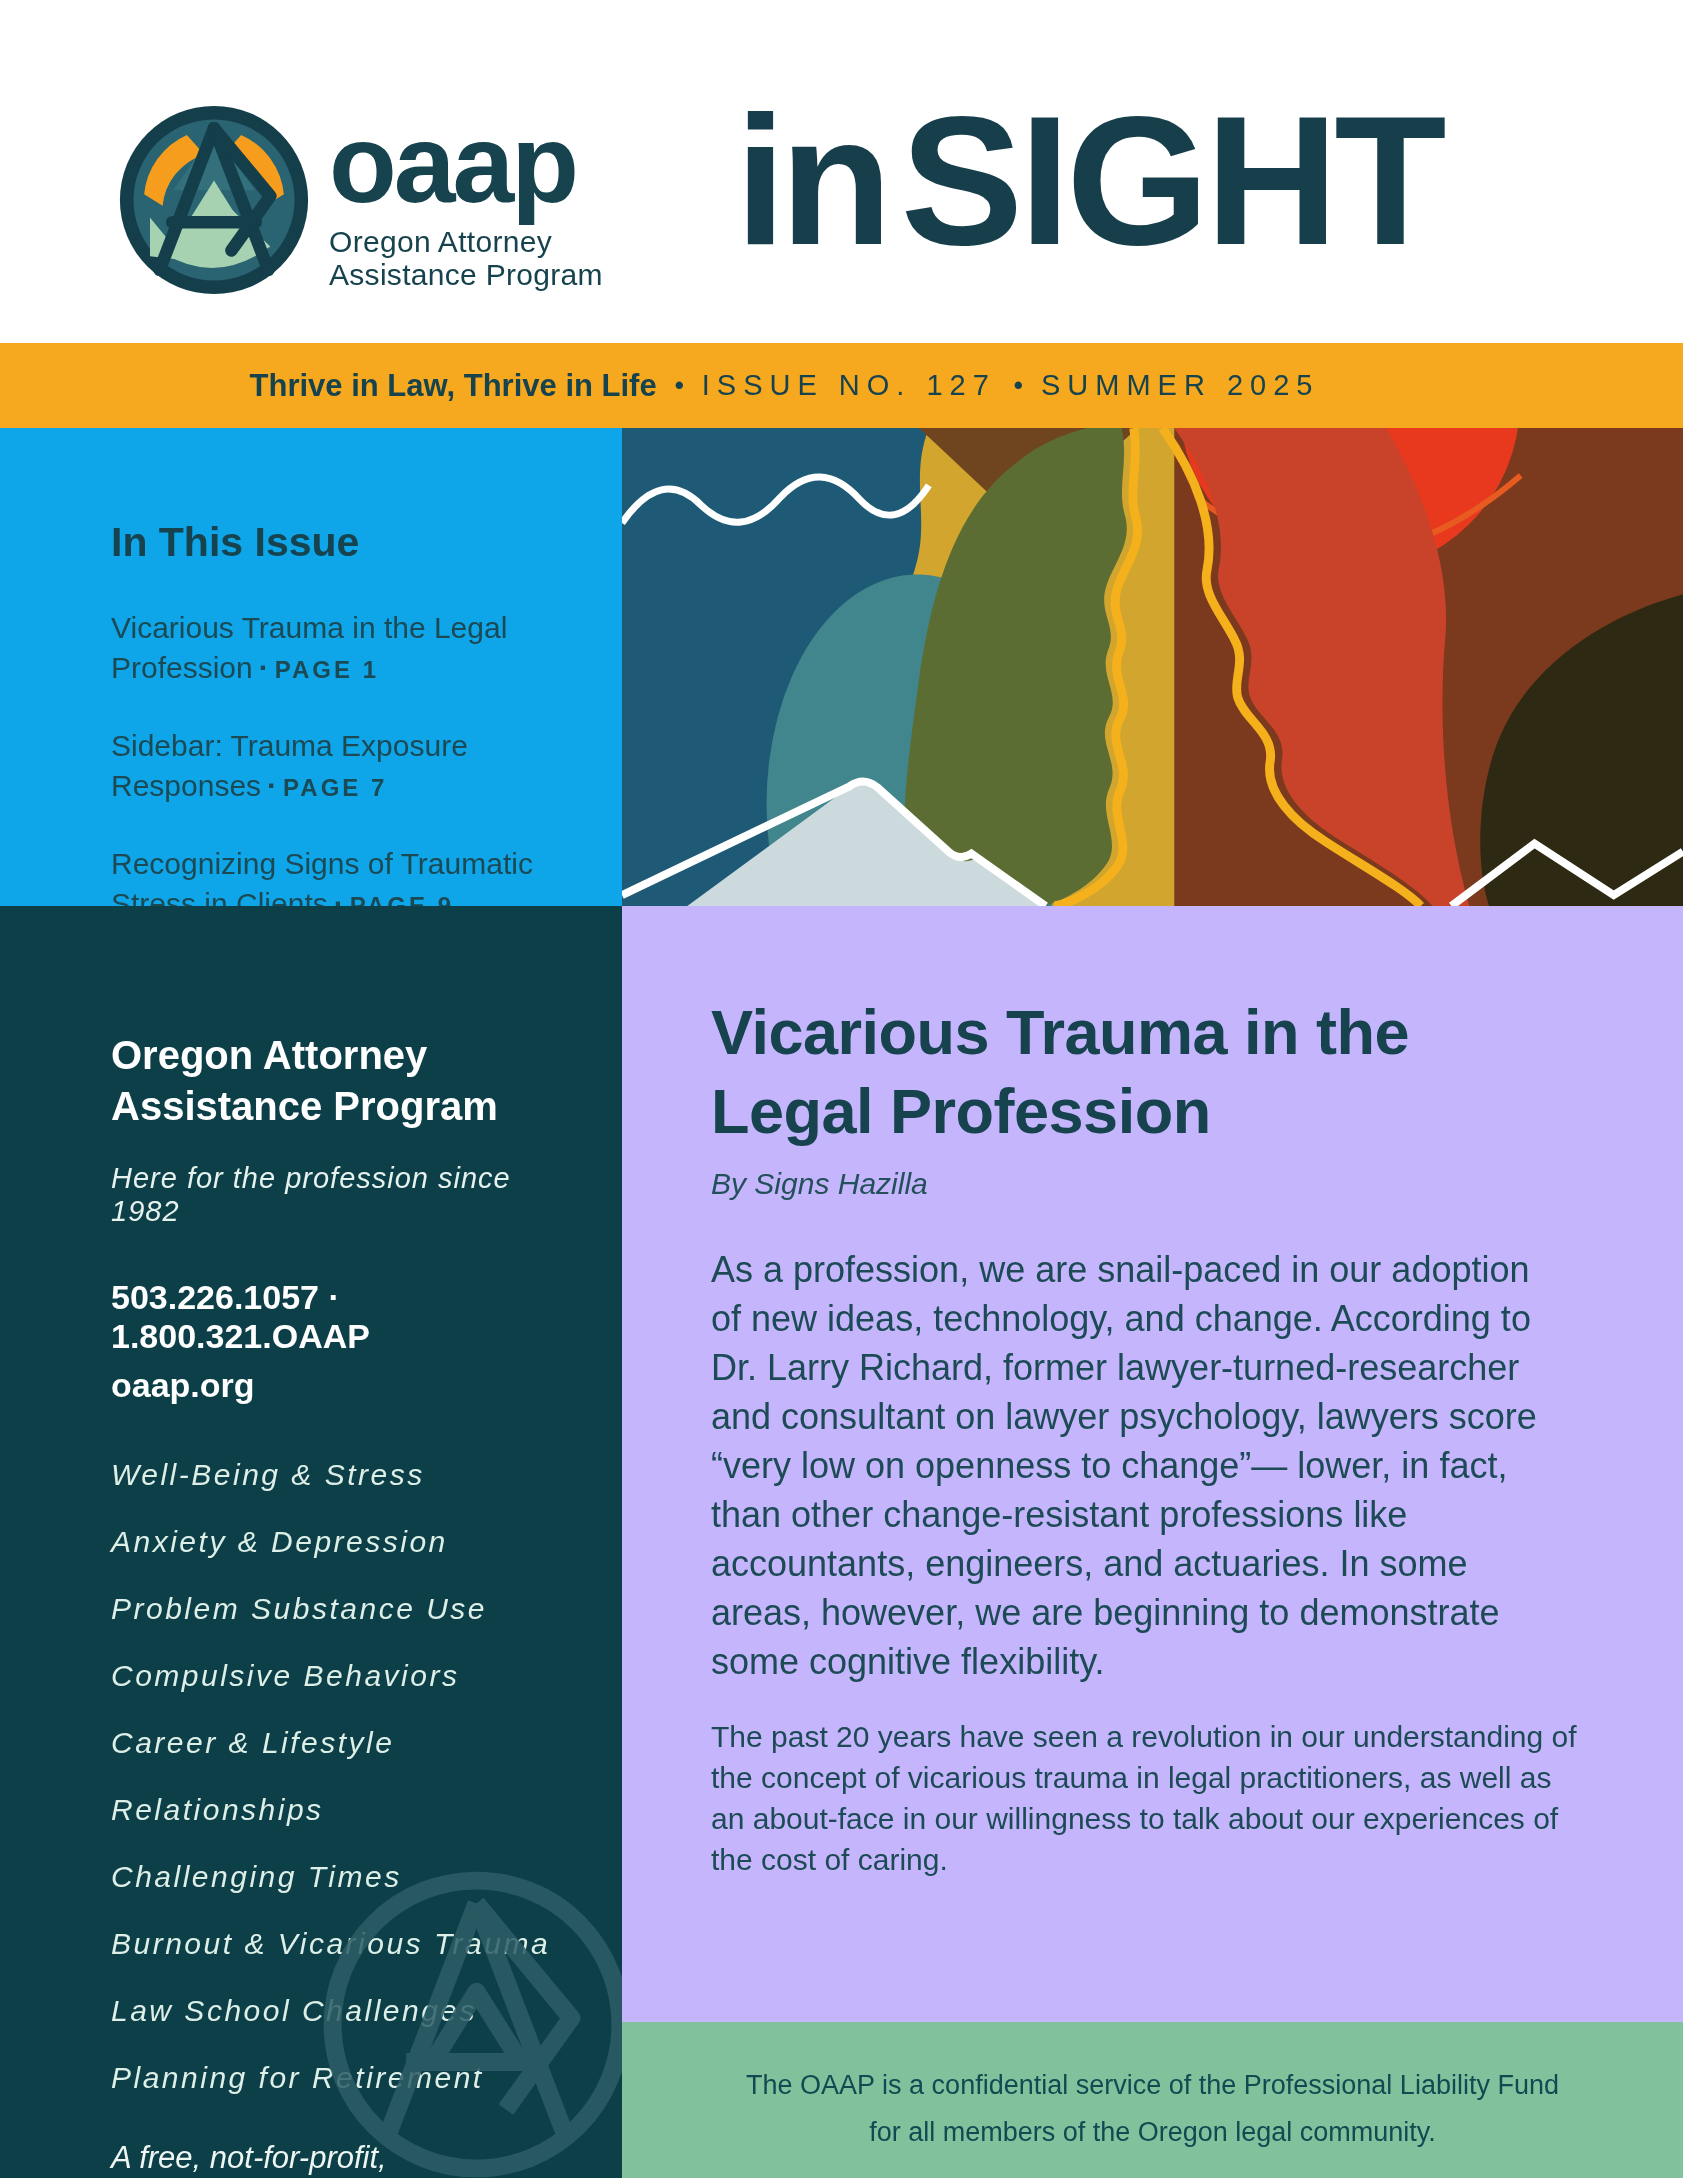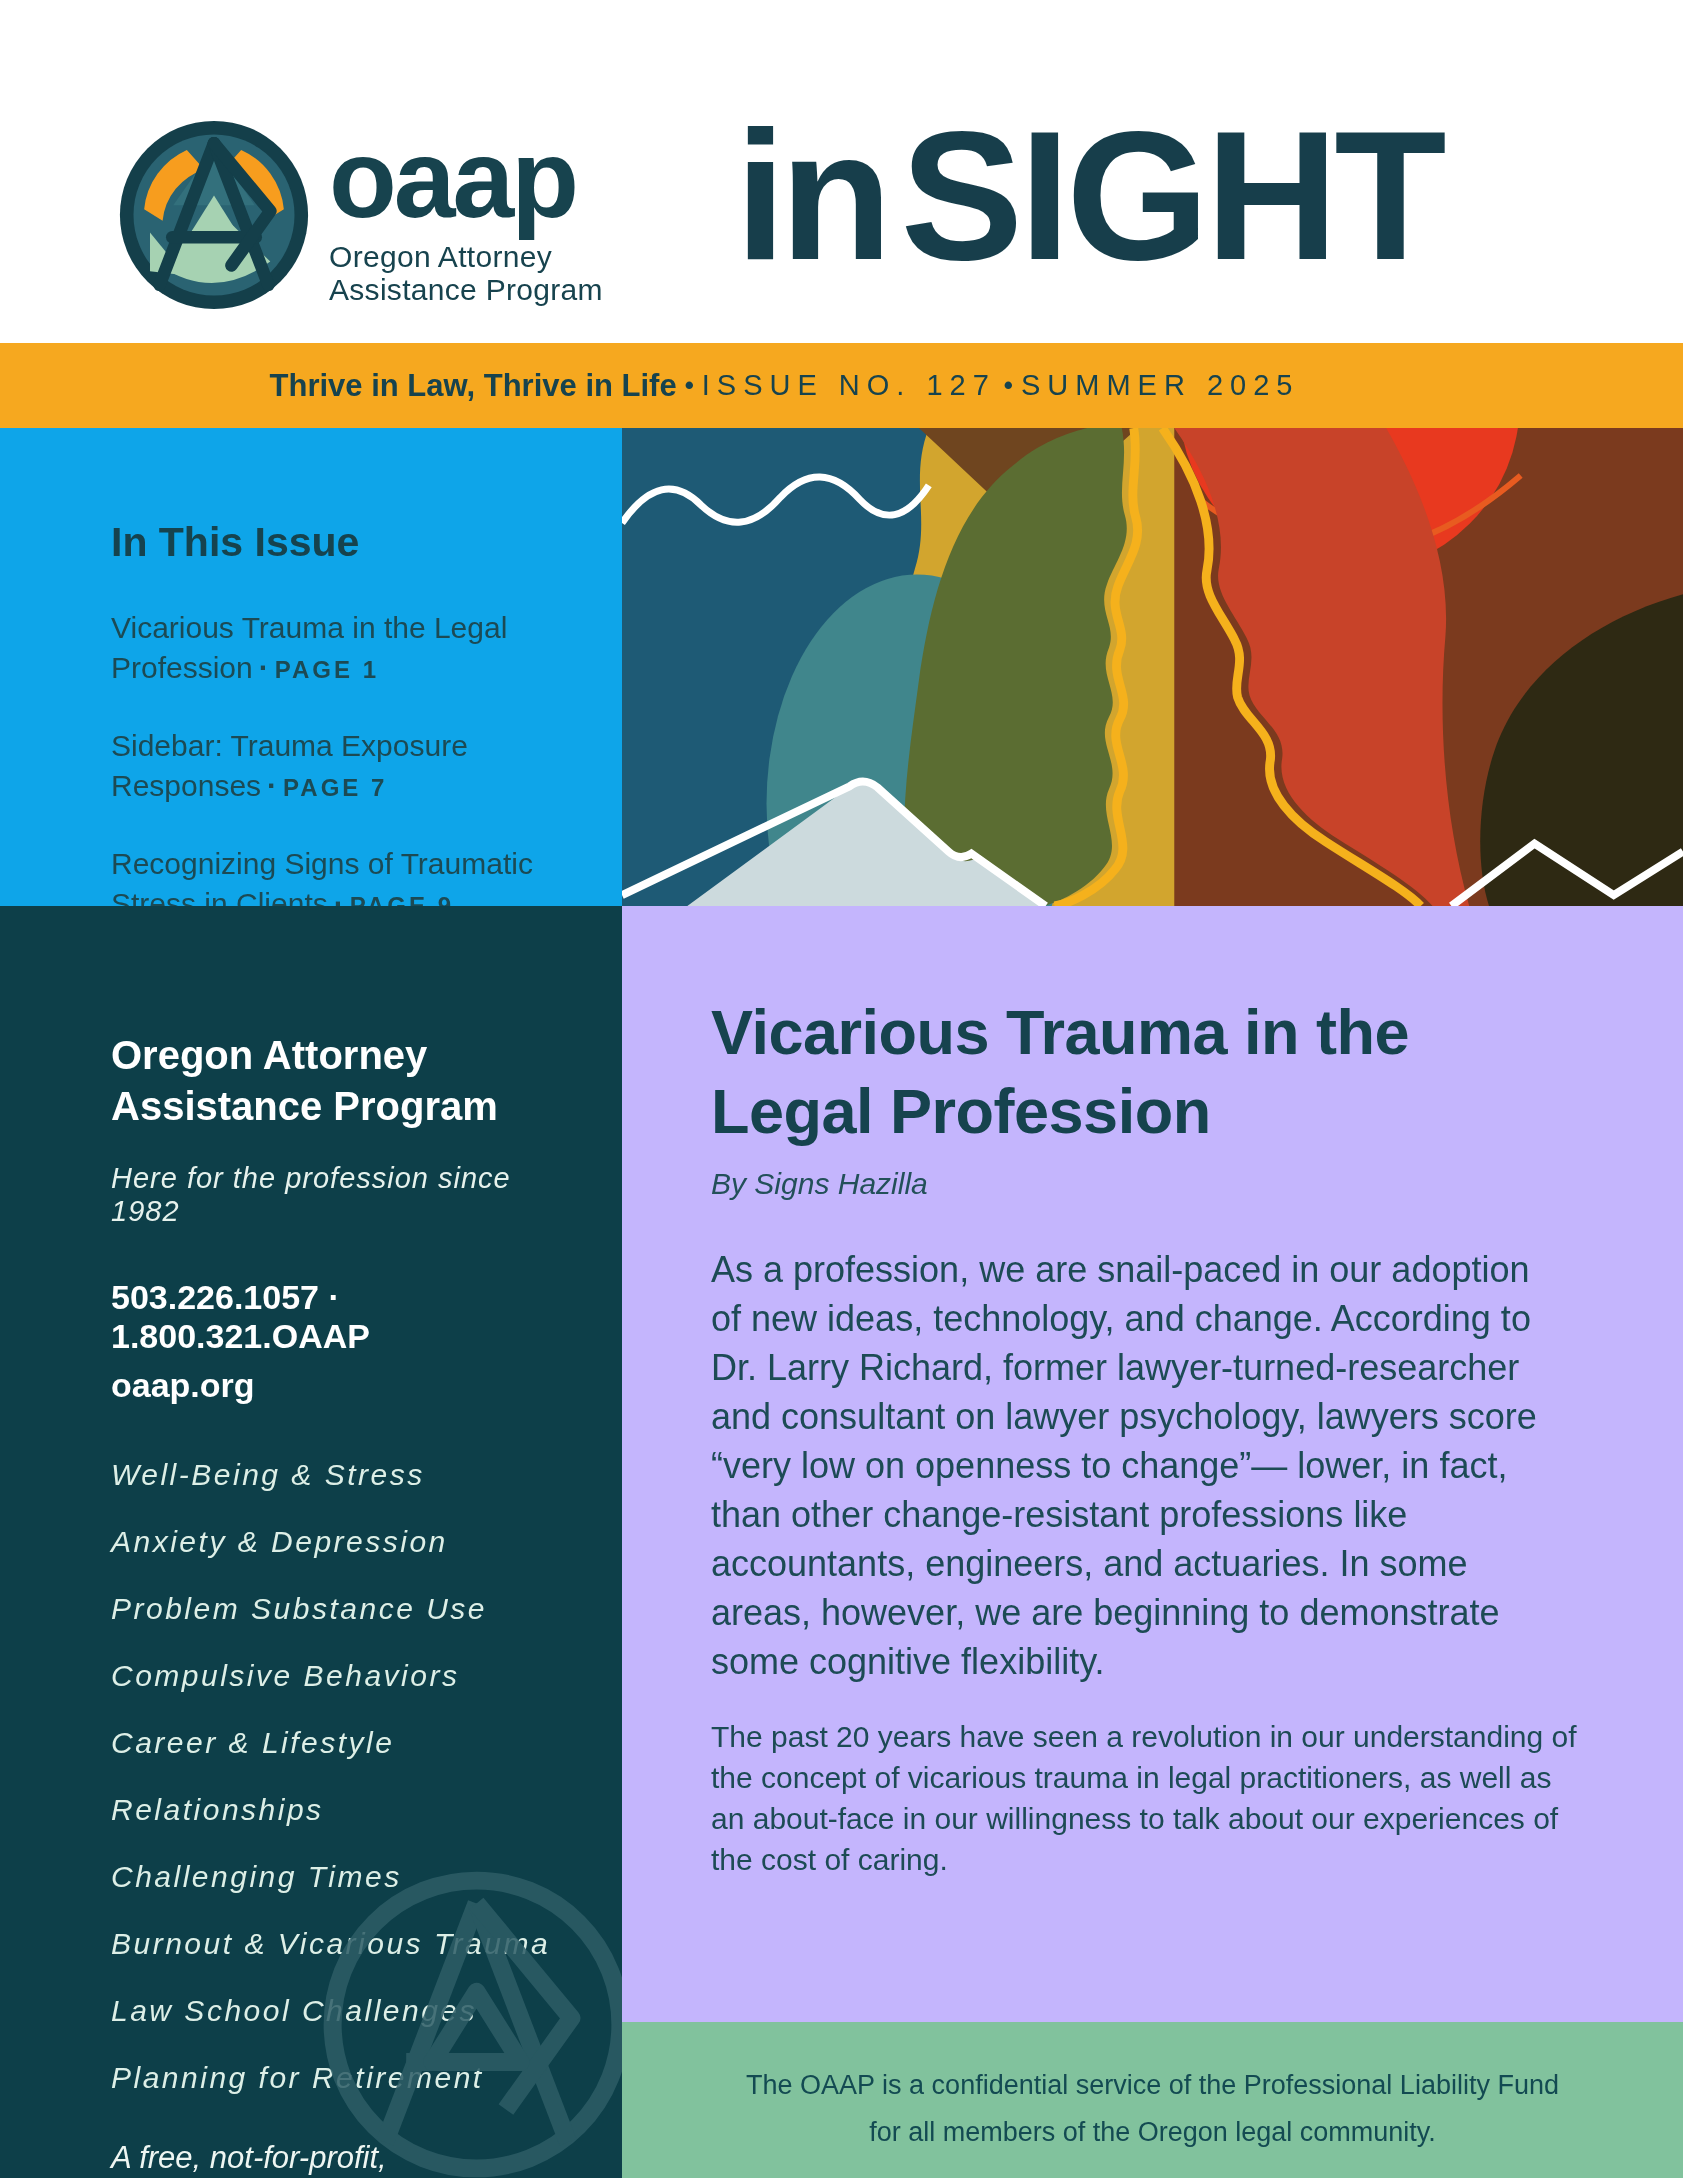--- a/index.html
+++ b/index.html
@@ -1,32 +1,32 @@
 <!DOCTYPE html>
 <html><head>
 <meta charset="utf-8">
 <style>
   html,body{margin:0;padding:0;background:#888;}
   .page{position:relative;width:1683px;height:2178px;background:#ffffff;overflow:hidden;
         font-family:"Liberation Sans",sans-serif;color:#17434e;}
 
   
-  .hdr{position:absolute;left:0;top:16px;width:1683px;height:343px;background:#ffffff;}
+  .hdr{position:absolute;left:0;top:1px;width:1683px;height:343px;background:#ffffff;}
   .logo-svg{position:absolute;left:117px;top:102px;width:194px;height:194px;}
   .brand-text{position:absolute;left:329px;top:111px;}
   .brand-name{font-size:111px;line-height:105px;font-weight:bold;letter-spacing:-3px;color:#17434e;}
   .brand-sub{margin-top:8px;font-size:30px;line-height:33px;letter-spacing:0.3px;color:#17434e;}
   .masthead{position:absolute;left:735px;top:87px;font-weight:bold;font-size:184px;line-height:184px;color:#173e4b;white-space:nowrap;}
   .masthead .in{letter-spacing:-6px;margin-right:14px;}
   .masthead .sight{letter-spacing:-4px;}
 
   
   .banner{position:absolute;left:0;top:343px;width:1683px;height:85px;background:#f6a81f;
           display:flex;align-items:center;justify-content:center;transform:none;}
-  .banner-inner{display:flex;align-items:center;gap:8px;transform:translateX(-57px);}
+  .banner-inner{display:flex;align-items:center;gap:18px;transform:translateX(-57px);}
   .banner .tagline{font-weight:bold;font-size:31px;color:#17434e;}
   .banner .dot{font-size:26px;font-weight:bold;color:#17434e;}
   .banner .caps{font-size:29px;letter-spacing:7px;color:#17434e;}
 
   
   .toc{position:absolute;left:0;top:428px;width:622px;height:478px;background:#0ea5e9;box-sizing:border-box;
        padding:91px 59px 0 111px;}
   .toc h2{margin:0 0 42px 0;font-size:41px;font-weight:bold;color:#16434e;}
   .toc-item{margin:0 0 36px 0;font-size:30px;line-height:40px;color:#1c4a54;max-width:447px;}
   .toc-sep{font-weight:bold;padding:0 6px;}

